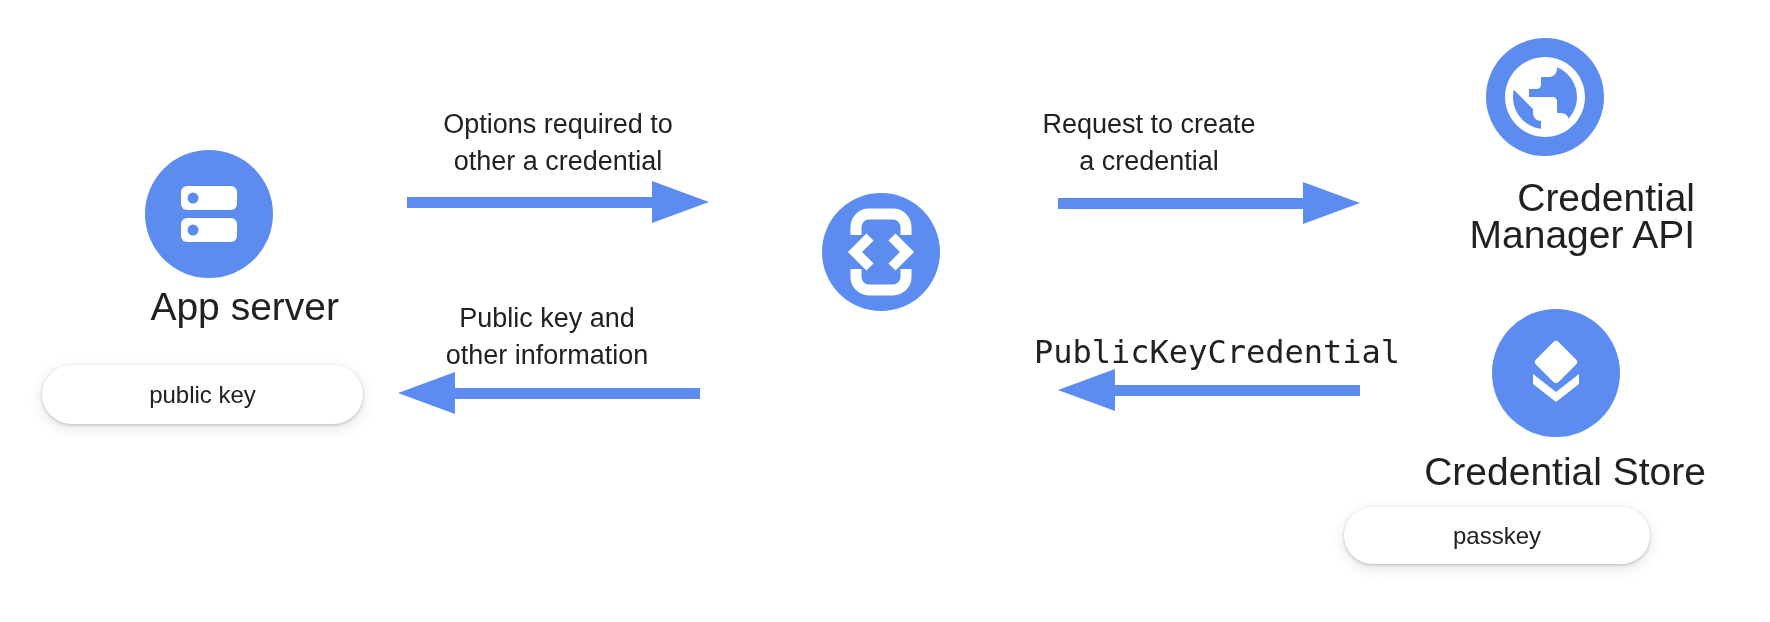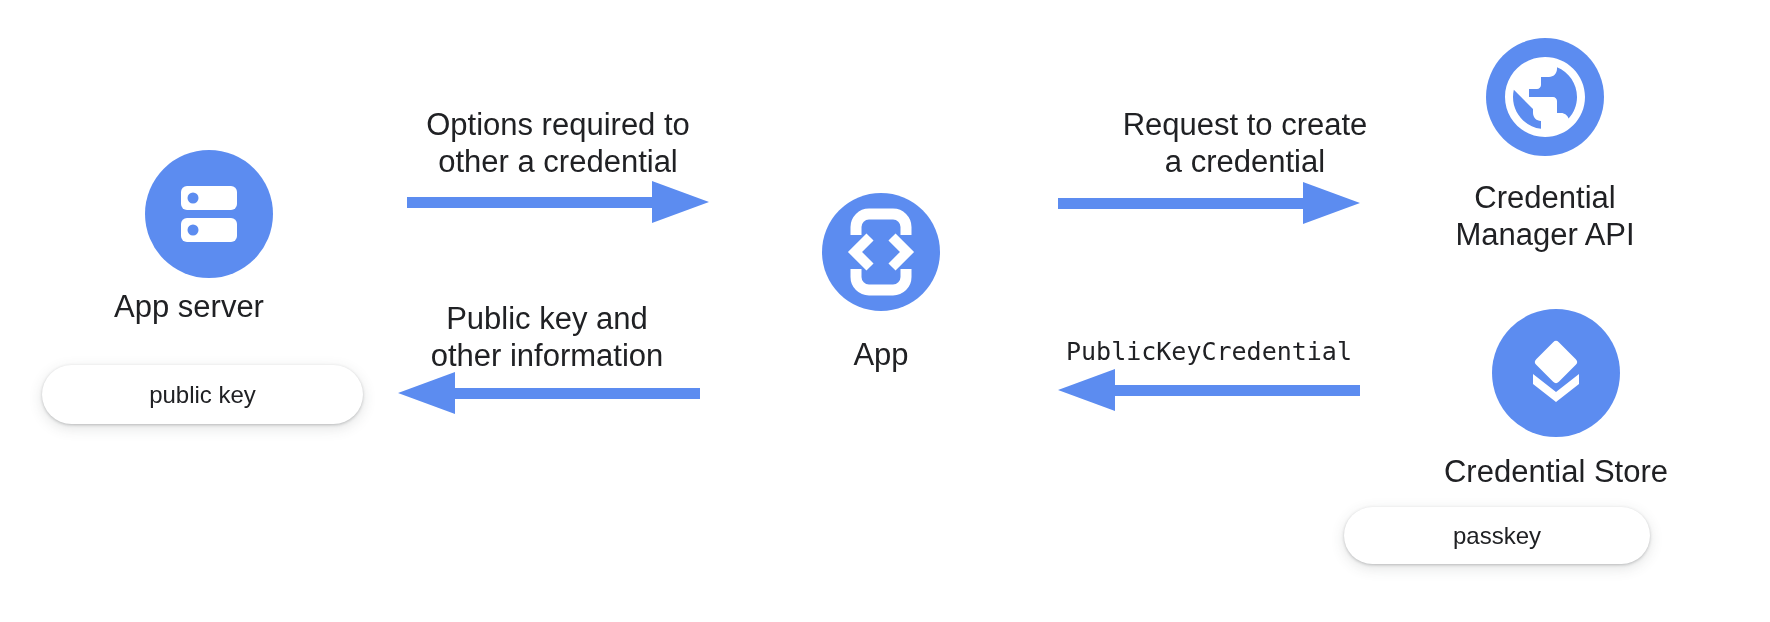--- a/index.html
+++ b/index.html
@@ -11,31 +11,31 @@
   *{margin:0;padding:0;box-sizing:border-box;}
   html,body{background:var(--canvas_bg);}
   #canvas{
     position:relative;width:1770px;height:622px;overflow:hidden;
     background:var(--canvas_bg);
     font-family:"Liberation Sans", sans-serif;
     color:var(--text);
   }
   .abs{position:absolute;}
   .node-label{
-    position:absolute;width:300px;text-align:center;
-    font-size:31px;line-height:37px;font-weight:400;color:var(--text);
+    position:absolute;width:300px;text-align:right;
+    font-size:39px;line-height:37px;font-weight:400;color:var(--text);
   }
   .arrow-label{
     position:absolute;width:302px;text-align:center;
-    font-size:31px;line-height:37px;color:var(--text);
+    font-size:27px;line-height:37px;color:var(--text);
   }
   .mono-label{
     position:absolute;width:350px;text-align:center;
     font-family:"DejaVu Sans Mono","Liberation Mono",monospace;
-    font-size:25px;line-height:34px;color:var(--text);
+    font-size:32px;line-height:34px;color:var(--text);
   }
   .pill{
     position:absolute;background:var(--pill_bg);
     border-radius:40px;text-align:center;
     font-size:24px;color:var(--text);
     box-shadow:0 1px 3px rgba(60,64,67,.28), 0 4px 14px rgba(60,64,67,.15);
     display:flex;align-items:center;justify-content:center;
   }
   .arrow{position:absolute;display:flex;align-items:center;height:42px;}
   .arrow .shaft{width:245px;height:11px;background:var(--blue);}
@@ -77,23 +77,22 @@
     <div class="head-right"></div>
   </div>
 
   <svg class="abs" style="left:822px;top:193px;" width="118" height="118" viewBox="-59 -59 118 118">
     <circle class="bg" r="59"></circle>
     <rect class="fg-stroke" x="-25" y="-38" width="50" height="76" rx="13" stroke-width="11"></rect>
     <rect class="bg" x="-48" y="-17" width="96" height="34"></rect>
     <path class="fg-stroke" d="M -11 -15 L -26 0 L -11 15" stroke-width="10"></path>
     <path class="fg-stroke" d="M 11 -15 L 26 0 L 11 15" stroke-width="10"></path>
   </svg>
-  <div class="node-label" style="left:731px;top:336px;">App</div>
 
-  <div class="arrow-label" style="left:1094px;top:106px;">
+  <div class="arrow-label" style="left:998px;top:106px;">
     <div>Request to create</div>
     <div>a credential</div>
   </div>
   <div class="arrow" style="left:1058px;top:182px;">
     <div class="shaft"></div>
     <div class="head-right"></div>
   </div>
 
   <svg class="abs" style="left:1486px;top:38px;" width="118" height="118" viewBox="-59 -59 118 118">
     <circle class="bg" r="59"></circle>

